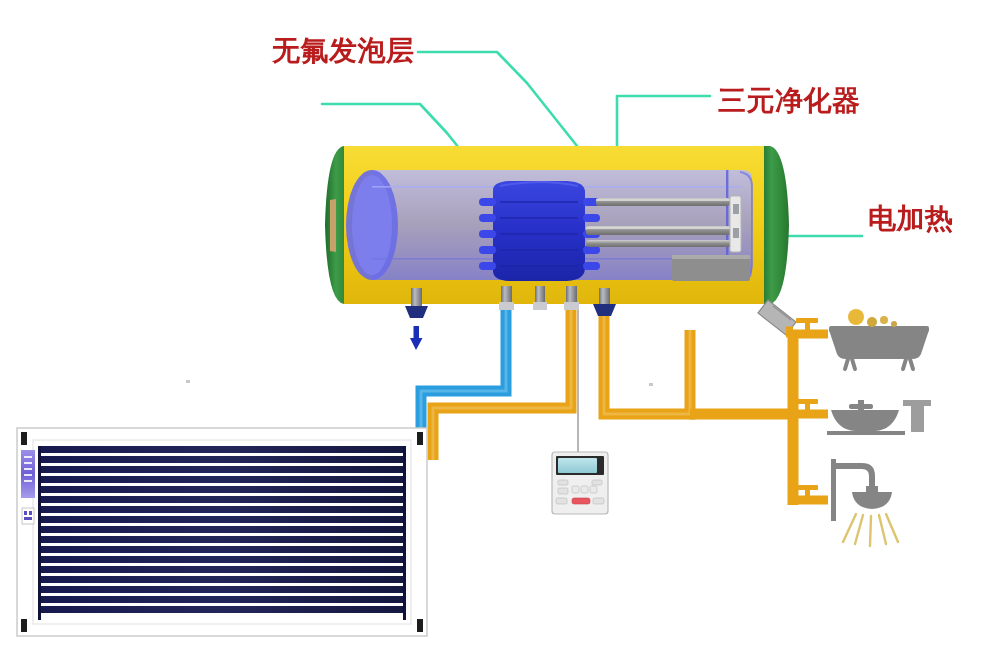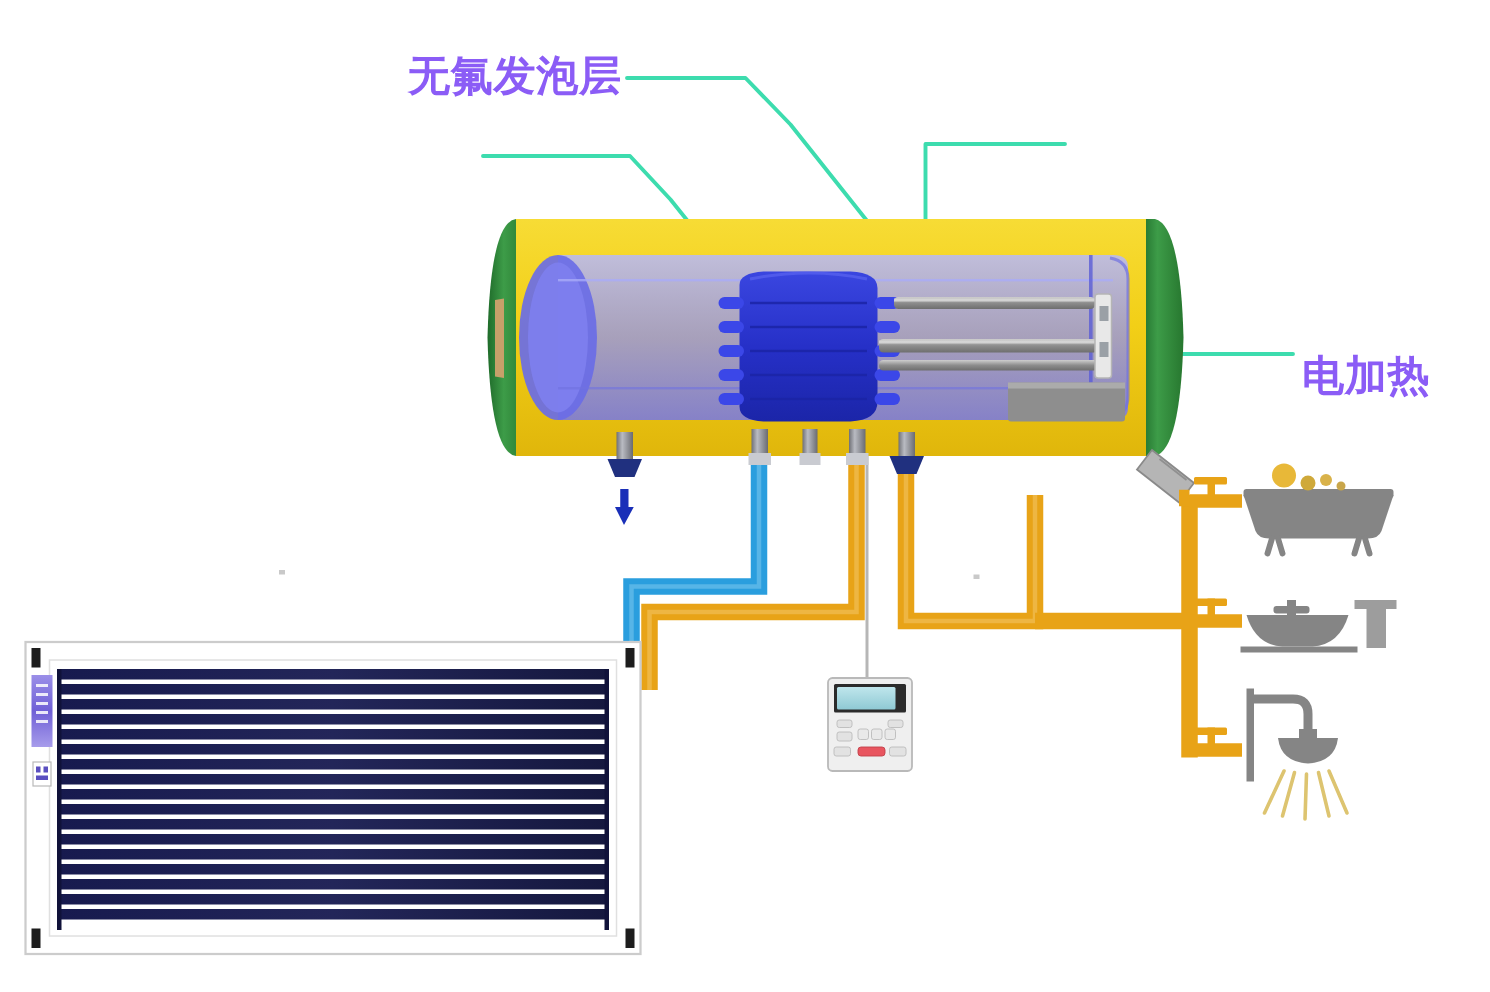--- a/index.html
+++ b/index.html
@@ -5,30 +5,30 @@
 <style>
   html,body{margin:0;padding:0;background:#ffffff;}
   body{
     font-family:"Liberation Sans","DejaVu Sans",sans-serif;
     width:993px;height:661px;overflow:hidden;position:relative;
   }
   #stage{position:relative;width:993px;height:661px;background:#fff;}
   #stage svg{position:absolute;left:0;top:0;}
   .lbl{
     position:absolute;
-    color:#8b5cf6;
+    color:#b91c1c;
     font-weight:700;
     white-space:nowrap;
     letter-spacing:0.5px;
     font-family:Liberation Sans, sans-serif;
   }
   #lbl-foam{left:272px;top:32px;font-size:28px;}
   #lbl-liner{left:196px;top:84px;font-size:27px;}
   #lbl-purifier{left:718px;top:82px;font-size:28px;}
-  #lbl-heater{left:868px;top:232px;font-size:28px;}
+  #lbl-heater{left:868px;top:200px;font-size:28px;}
 </style>
 </head>
 <body>
 
 <div id="stage">
 
   <svg width="993" height="661" viewBox="0 0 993 661">
     <defs>
       <linearGradient id="gTankOuter" x1="0" y1="0" x2="0" y2="1">
         <stop offset="0" stop-color="#f7dc35"></stop>
@@ -352,16 +352,17 @@
 
     <g fill="#c9c9c9">
       <rect x="186" y="380" width="4" height="3"></rect>
       <rect x="649" y="383" width="4" height="3"></rect>
     </g>
   </svg>
 
   <div class="lbl" id="lbl-foam">无氟发泡层</div>
 
 
+  <div class="lbl" id="lbl-purifier">三元净化器</div>
 
   <div class="lbl" id="lbl-heater">电加热</div>
 
 </div>
 
 </body></html>

